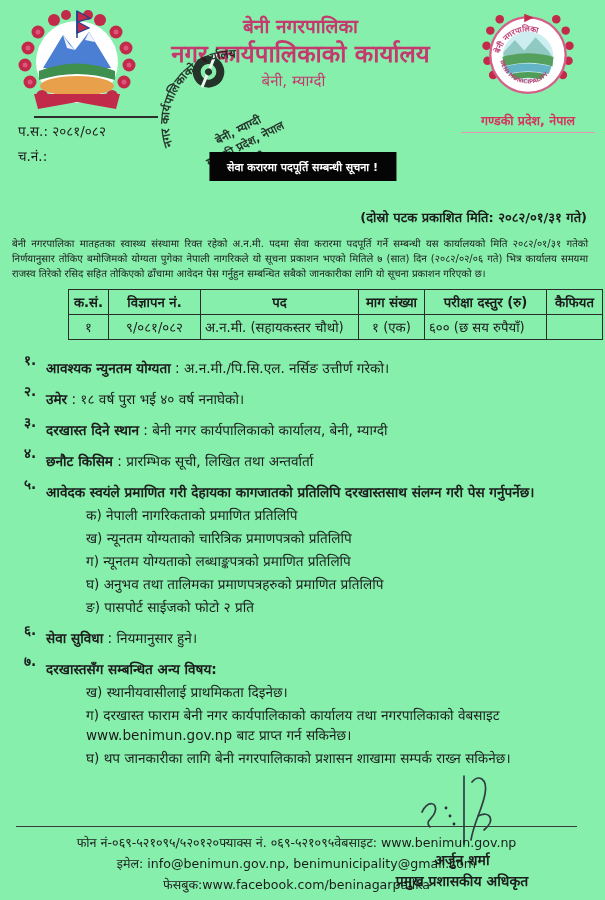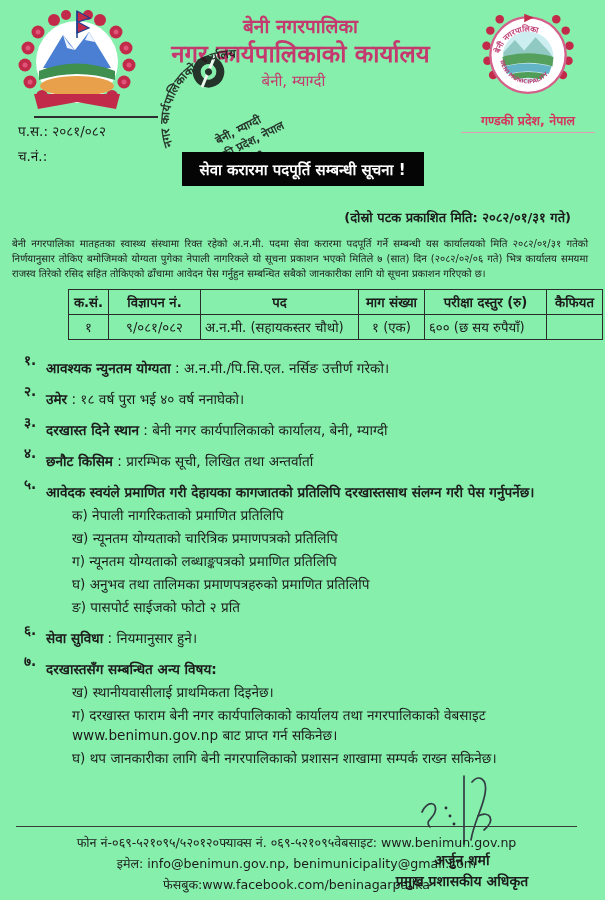--- a/index.html
+++ b/index.html
@@ -20,39 +20,39 @@
   .province { color:#d4355f; font-size:12.5px; font-weight:bold; margin-top:2px;
               border-bottom:1px solid #e49ab4; padding-bottom:3px; }
   .header-underline { position:absolute; left:34px; top:116px; width:124px; height:2px; background:#2e2e2e; }
   
   .stamp { position:absolute; left:146px; top:40px; pointer-events:none; opacity:.85; }
   
   .ref-banner { position:relative; height:74px; }
   .ref-line1 { position:absolute; left:18px; top:4px;  font-size:13.5px; }
   .ref-line2 { position:absolute; left:18px; top:29px; font-size:13.5px; }
   .banner { position:absolute; left:50%; transform:translateX(-50%); top:34px;
-            background:#050505; color:#fff; font-weight:bold; font-size:15px;
+            background:#050505; color:#fff; font-weight:bold; font-size:11px;
             padding:7px 18px; white-space:nowrap; }
-  .published { text-align:right; padding-right:34px; margin-top:16px;
+  .published { text-align:right; padding-right:18px; margin-top:16px;
                font-weight:bold; font-size:13px; }
   
   .body-para { margin:10px 17px 0 12px; text-align:justify; font-size:10px; line-height:15px; }
   table.vac { border-collapse:collapse; margin:8px 0 0 68px; width:500px;
               font-size:13.2px; table-layout:fixed; }
   table.vac th, table.vac td { border:1.4px solid #2b2b2b; padding:3px 4px; }
   table.vac th { font-weight:bold; text-align:center; }
   td.c { text-align:center; }
   td.l { text-align:left; padding-left:8px; }
   
   .list { margin:11px 16px 0 24px; font-size:13.6px; }
   .item { display:flex; line-height:19.5px; margin-bottom:3.5px; }
   .item .num { flex:0 0 22px; font-weight:bold; }
   .item .cnt { flex:1;margin-top:8px; }
   .b { font-weight:bold; }
-  .subs { margin:1px 0 3px 48px; }
+  .subs { margin:1px 0 3px 62px; }
   .sub { line-height:19.5px; margin-bottom:3.5px; font-size:13.6px; }
   
   .sig-block { width:210px; margin:2px 38px 4px auto; text-align:center; }
   .sig-name  { font-weight:bold; font-size:14px; line-height:20px; }
   .sig-title { font-weight:bold; font-size:14px; line-height:22px; }
   
   .footer { position:absolute; left:16px; right:28px; bottom:5px;
             border-top:1.6px solid #3a3a3a; padding-top:5px; text-align:center;
             font-size:12.6px; line-height:21px; }
 </style>

